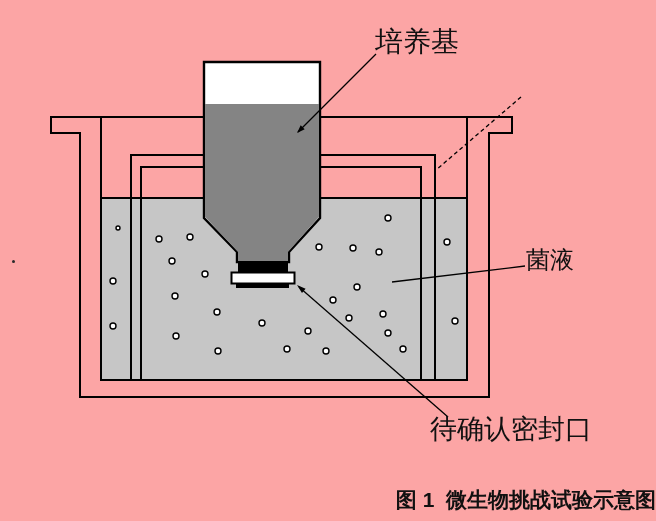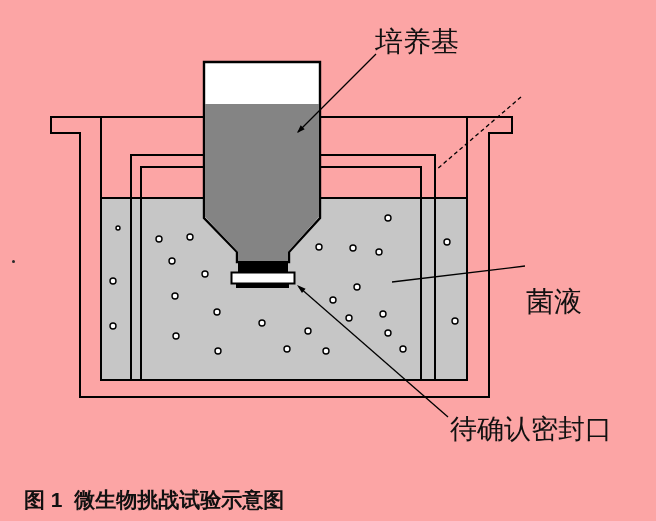--- a/index.html
+++ b/index.html
@@ -8,24 +8,24 @@
     font-family:"Liberation Sans","DejaVu Sans",sans-serif;
     overflow:hidden;
   }
   .diagram-svg{position:absolute;left:0;top:0;}
   .label{
     position:absolute;color:#111;line-height:1.1;white-space:pre;
     font-family:"Liberation Sans","DejaVu Sans",sans-serif;
   }
   .label-medium {left:375px;top:27px;font-size:28px;}
   .label-bracket{left:518px;top:73px;font-size:27px;}
-  .label-liquid {left:526px;top:247px;font-size:28px;margin-top:40px;}
-  .label-seal   {left:450px;top:415px;font-size:27px;}
+  .label-liquid {left:526px;top:247px;font-size:24px;}
+  .label-seal   {left:430px;top:415px;font-size:27px;}
   .caption{
-    position:absolute;left:24px;top:486px;width:632px;text-align:left;
+    position:absolute;left:24px;top:486px;width:632px;text-align:right;
     font-size:21px;font-weight:bold;color:#111;white-space:pre;
   }
   .stray-dot{
     position:absolute;left:12px;top:260px;width:3px;height:3px;
     background:#2a2a2a;border-radius:50%;
   }
   .ln{stroke:#000;fill:none;}
   .bubble{fill:#ffffff;stroke:#000;stroke-width:1.4;}
 </style>
 </head>

